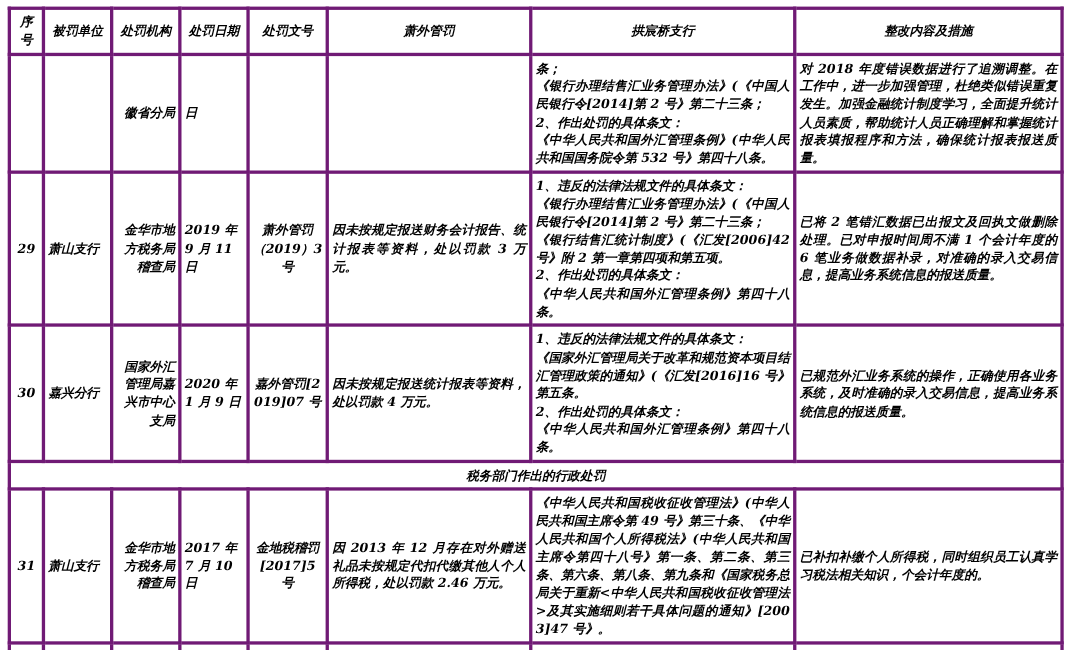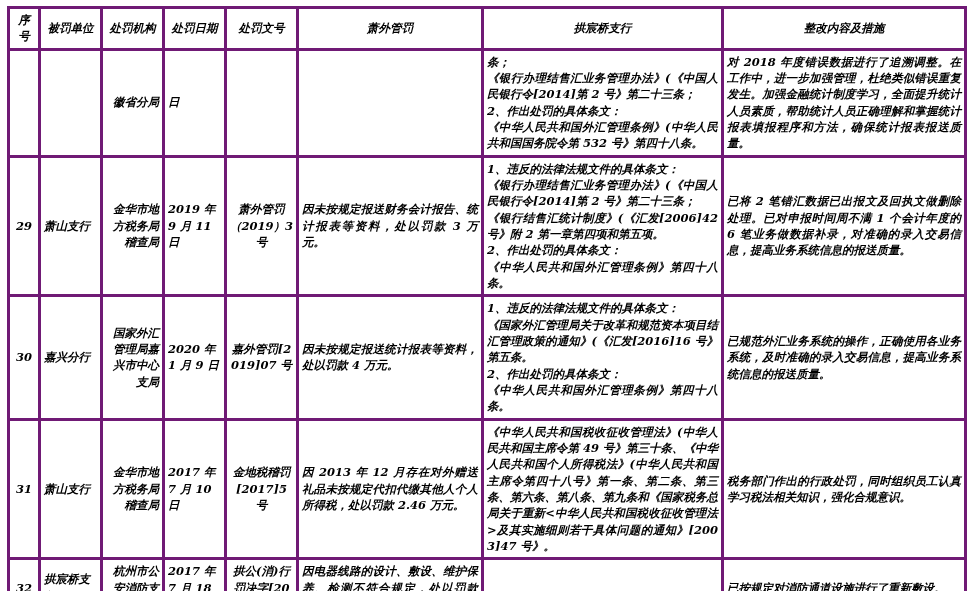--- a/index.html
+++ b/index.html
@@ -139,33 +139,36 @@
           <td class="just">
             <div class="law-list">
               <div>1、违反的法律法规文件的具体条文：</div>
               <div>《国家外汇管理局关于改革和规范资本项目结汇管理政策的通知》(《汇发[2016]16 号》第五条。</div>
               <div>2、作出处罚的具体条文：</div>
               <div>《中华人民共和国外汇管理条例》第四十八条。</div>
             </div>
           </td>
           <td class="just">已规范外汇业务系统的操作，正确使用各业务系统，及时准确的录入交易信息，提高业务系统信息的报送质量。</td>
         </tr>
+        <tr class="section-row">
+          <td colspan="8">税务部门作出的行政处罚</td>
+        </tr>
         <tr>
           <td class="seq-cell">31</td>
           <td class="unit-cell">萧山支行</td>
           <td class="org-cell">金华市地方税务局稽查局</td>
           <td class="date-cell">2017 年 7 月 10 日</td>
           <td class="doc-cell">金地税稽罚[2017]5 号</td>
           <td class="just">因 2013 年 12 月存在对外赠送礼品未按规定代扣代缴其他人个人所得税，处以罚款 2.46 万元。</td>
           <td class="just">
             <div class="law-list">
               <div>《中华人民共和国税收征收管理法》(中华人民共和国主席令第 49 号》第三十条、《中华人民共和国个人所得税法》(中华人民共和国主席令第四十八号》第一条、第二条、第三条、第六条、第八条、第九条和《国家税务总局关于重新&lt;中华人民共和国税收征收管理法&gt;及其实施细则若干具体问题的通知》[2003]47 号》。</div>
             </div>
           </td>
-          <td class="just">税务部门作出的行政处罚，同时组织员工认真学习税法相关知识，强化合规意识。</td>
+          <td class="just">已补扣补缴个人所得税，同时组织员工认真学习税法相关知识，个会计年度的。</td>
         </tr>
         <tr>
           <td class="seq-cell">32</td>
           <td class="unit-cell">拱宸桥支行</td>
           <td class="org-cell">杭州市公安消防支队</td>
           <td class="date-cell">2017 年 7 月 18 日</td>
           <td class="doc-cell">拱公(消)行罚决字[2017]</td>
           <td class="just">因电器线路的设计、敷设、维护保养、检测不符合规定，处以罚款 0.1 万元。</td>
           <td class="nowrap-slash"></td>
           <td class="just">已按规定对消防通道设施进行了重新敷设。</td>

